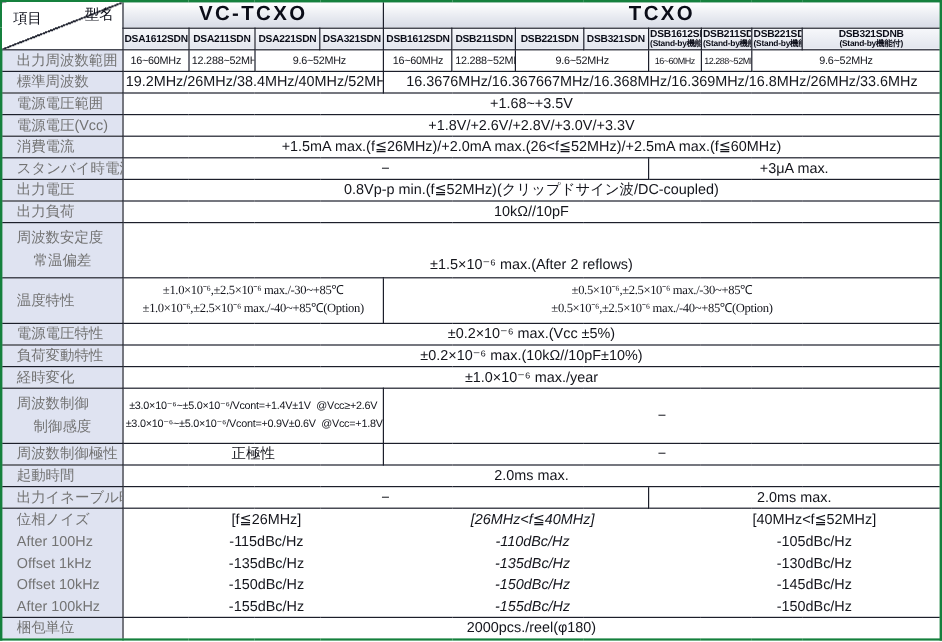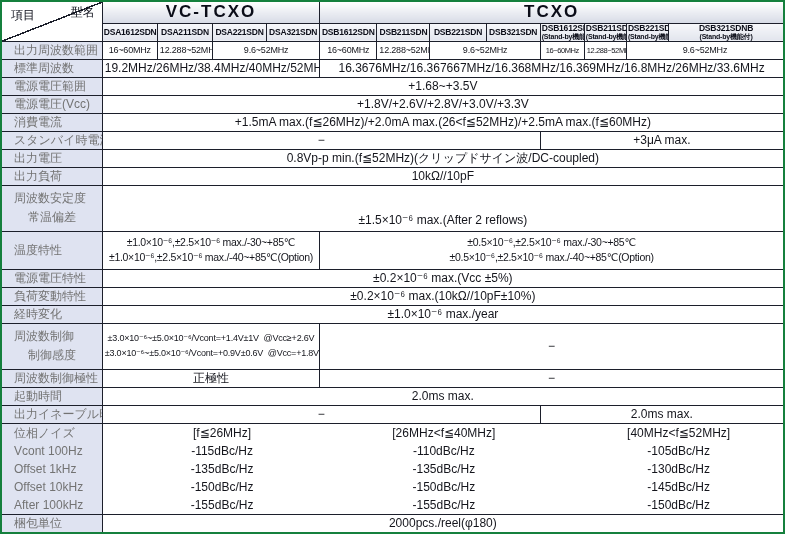--- a/index.html
+++ b/index.html
@@ -20,32 +20,32 @@
   td.grp{font-size:17px;font-weight:bold;letter-spacing:2px;color:#0b0d18;
          background:linear-gradient(#ffffff,#d7dbe6);}
   td.mdl{font-size:8.5px;font-weight:bold;letter-spacing:-0.2px;padding:0 1px;color:#0b0d18;
          background:linear-gradient(#f7f8fb,#e2e5ed);}
   td.mdl .nm{display:block;line-height:9px;}
   td.mdl .sb{display:block;font-size:7px;line-height:8px;}
   
   td.rng{font-size:9px;letter-spacing:-0.2px;}
   td.rng-xs{font-size:7.5px;letter-spacing:-0.4px;}
   
-  td.temp{font-size:10.5px;letter-spacing:-0.3px;}
+  td.temp{font-size:10.5px;letter-spacing:-0.3px;font-family:Liberation Serif, serif;}
   td.temp .line,td.ctrl .line{display:block;line-height:15px;}
   td.ctrl{font-size:9px;letter-spacing:-0.2px;}
   td.stab-val{padding-top:24px;}
   
   td.pn-lbl{vertical-align:top;}
   td.pn-lbl .line{display:block;line-height:18px;padding-left:0;}
   td.pn-val{vertical-align:top;padding:0;}
   .pn-wrap{display:flex;width:100%;}
   .pn-col{text-align:center;}
   .pn-col .line{display:block;line-height:18px;font-size:12px;}
-  .pn-c1{width:28%;padding-left:28px;}.pn-c2{width:40%;}.pn-c3{width:32%;}
+  .pn-c1{width:28%;padding-left:28px;}.pn-c2{width:40%;font-style:italic;}.pn-c3{width:32%;}
   
   tr.h22{height:22px;}tr.h18{height:18px;}tr.h46{height:46px;}tr.h38{height:38px;padding-left:20px;}
   tr.h90{height:90px;}tr.h19{height:19px;}
 </style>
 </head>
 <body>
 
 <table>
   <colgroup>
     <col style="width:101px">
@@ -210,21 +210,21 @@
 
   <tr class="h18">
     <td class="lbl">出力イネーブル時間</td>
     <td colspan="8">−</td>
     <td colspan="4">2.0ms max.</td>
   </tr>
 
   <tr class="h90">
     <td class="lbl pn-lbl">
       <span class="line">位相ノイズ</span>
-      <span class="line">Vcont 100Hz</span>
+      <span class="line">After 100Hz</span>
       <span class="line">Offset 1kHz</span>
       <span class="line">Offset 10kHz</span>
       <span class="line">After 100kHz</span>
     </td>
     <td class="pn-val" colspan="12">
       <div class="pn-wrap">
         <div class="pn-col pn-c1">
           <span class="line">[f≦26MHz]</span>
           <span class="line">-115dBc/Hz</span>
           <span class="line">-135dBc/Hz</span>

